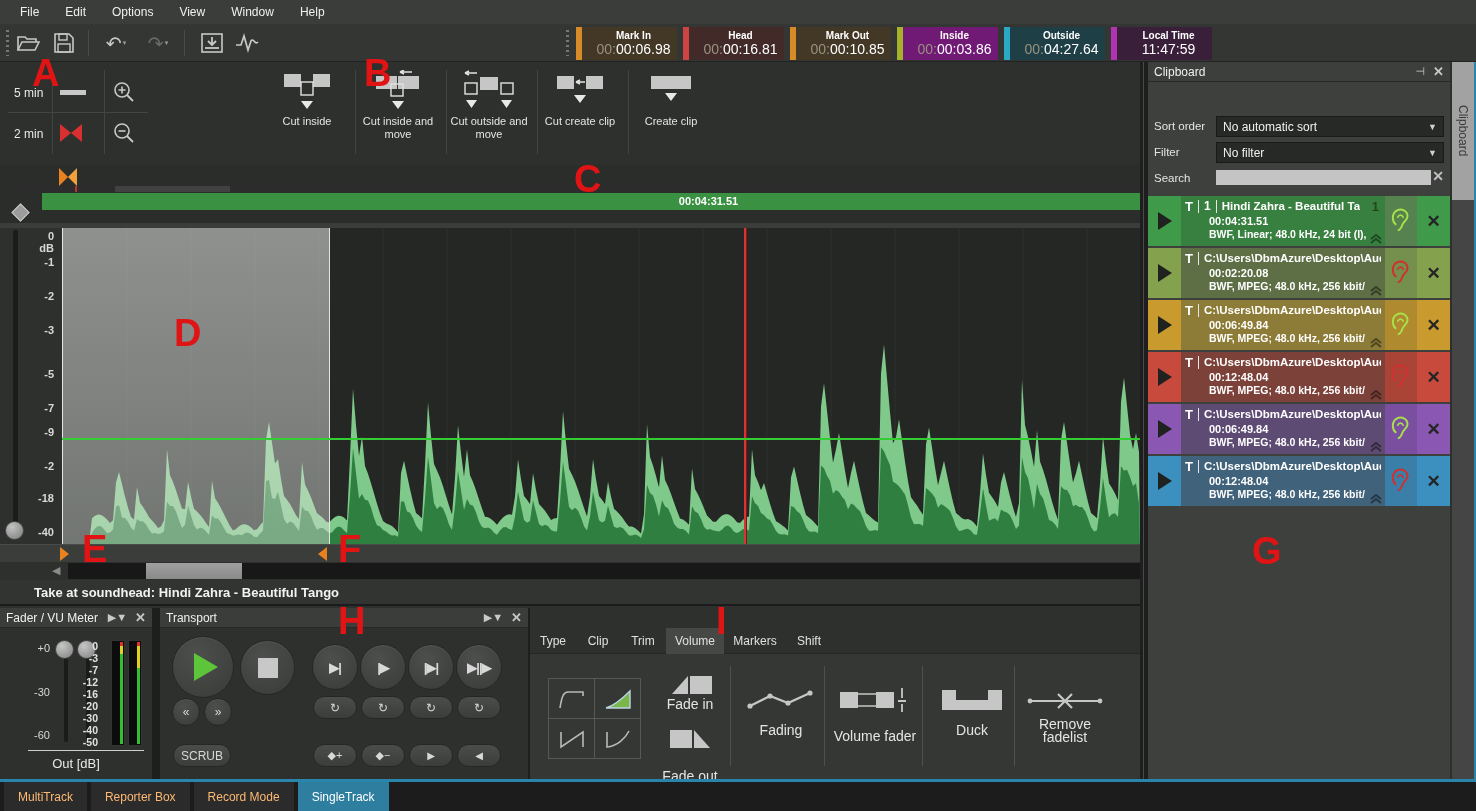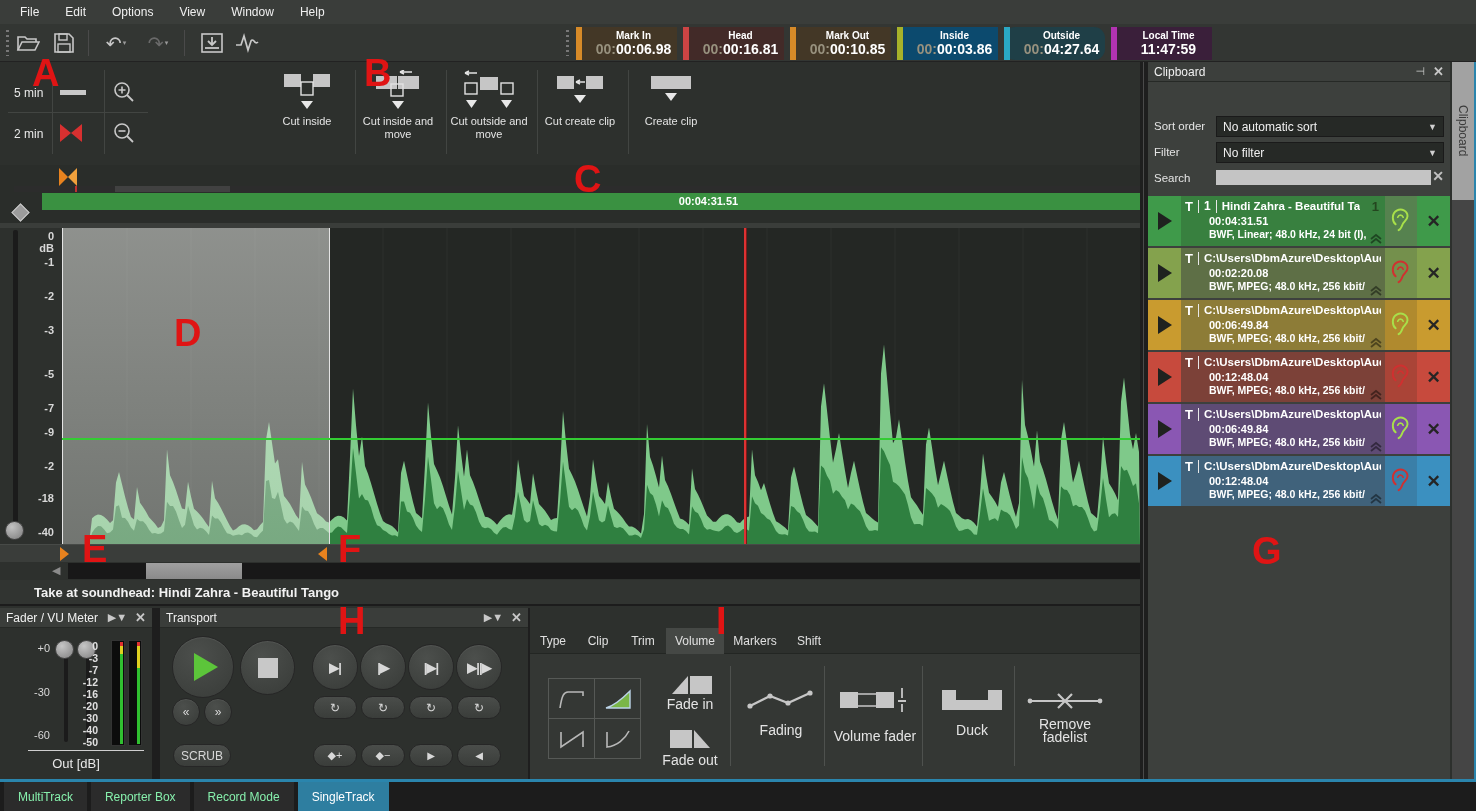--- a/index.html
+++ b/index.html
@@ -19,21 +19,21 @@
   .drag-dots { position:absolute; top:6px; width:3px; height:26px;
     background-image:repeating-linear-gradient(#777 0 2px, transparent 2px 5px); }
   .glyph { font-size:19px; line-height:1; }
   .dim { color:#6a6a6a; }
   .dd-arrow { font-size:7px; color:#9a9a9a; margin-left:1px; }
   
   .tc { position:absolute; top:3px; height:33px; width:101px; display:flex; }
   .tc-accent { width:6px; height:100%; }
   .tc-body { flex:1; display:flex; flex-direction:column; align-items:center; justify-content:center;padding-left:8px; }
   .tc-label { font-size:10px; font-weight:bold; color:#fff; line-height:12px; }
-  .tc-value { font-size:14px; font-weight:bold; color:#fff; line-height:15px; white-space:nowrap; }
+  .tc-value { font-size:14px; font-weight:normal; color:#fff; line-height:15px; white-space:nowrap; }
   .tc-pre { color:#97917e; }
   
   #edit-toolbar { left:0; top:62px; width:1140px; height:103px; background:#2d302d; }
   .etb-label { position:absolute; font-size:12px; color:#e8e8e8; }
   .grid-line { position:absolute; background:#424542; }
   .cut-btn { position:absolute; top:8px; width:90px; height:88px; display:flex; flex-direction:column; align-items:center; }
   .cut-btn .lbl { font-size:11px; color:#e4e4e4; text-align:center; line-height:13px; margin-top:3px; }
   
   #ruler-zone { left:0; top:165px; width:1140px; height:63px; background:#2a2d2a; }
   .bowtie-l { position:absolute; width:0; height:0; border-top:9px solid transparent; border-bottom:9px solid transparent; border-left:9px solid #e8821e; }
@@ -114,21 +114,21 @@
   .ci-ear { width:32px; display:flex; align-items:center; justify-content:center; }
   .ci-x { width:33px; display:flex; align-items:center; justify-content:center; font-size:17px; font-weight:bold; color:#252525; }
   
   #side-tab { left:1452px; top:62px; width:22px; height:138px; background:#a2a2a2; display:flex; align-items:center; justify-content:center; }
   #side-tab span { writing-mode:vertical-rl; font-size:12px; color:#3a3a3a; }
   #side-col { left:1452px; top:200px; width:22px; height:579px; background:#454545; }
   #right-edge { left:1474px; top:62px; width:2px; height:720px; background:#2a85ad; }
   
   #teal-line { left:0; top:779px; width:1476px; height:3px; background:#2a85ad; }
   #tabbar { left:0; top:782px; width:1476px; height:29px; background:#1c1c1c; display:flex; gap:4px; padding-left:4px; }
-  .bt-tab { height:29px; padding:0 14px; display:flex; align-items:center; font-size:12px; color:#86efac; background:#2b2b2b; }
+  .bt-tab { height:29px; padding:0 14px; display:flex; align-items:center; font-size:12px; color:#fdba74; background:#2b2b2b; }
   .bt-tab.active { background:#2e7ea0; color:#fff; }
   
   .ann { position:absolute; font-size:38px; font-weight:bold; color:#e01414; line-height:1; font-family:"Liberation Sans", sans-serif; z-index:50; }
   .divider-v { position:absolute; background:#1e1e1e; }
   svg { display:block; }
 </style>
 </head>
 <body>
 
 <div id="app">
@@ -195,28 +195,28 @@
         <span class="tc-value"><span class="tc-pre">00:</span><span>00:16.81</span></span>
         </div>
     </div>
     <div class="tc" style="left: 790px; background: rgb(67, 55, 38);">
       <div class="tc-accent" style="background: rgb(214, 138, 40);"></div>
       <div class="tc-body">
           <span class="tc-label">Mark Out</span>
         <span class="tc-value"><span class="tc-pre">00:</span><span>00:10.85</span></span>
         </div>
     </div>
-    <div class="tc" style="left: 897px; background: #0c4a6e;">
+    <div class="tc" style="left: 897px; background: #701a75;">
       <div class="tc-accent" style="background: rgb(166, 178, 42);"></div>
       <div class="tc-body">
           <span class="tc-label">Inside</span>
         <span class="tc-value"><span class="tc-pre">00:</span><span>00:03.86</span></span>
         </div>
     </div>
-    <div class="tc" style="left: 1004px; background: rgb(31, 63, 71); border-radius: 11px;">
+    <div class="tc" style="left: 1004px; background: rgb(31, 63, 71);">
       <div class="tc-accent" style="background: rgb(42, 168, 196);"></div>
       <div class="tc-body">
           <span class="tc-label">Outside</span>
         <span class="tc-value"><span class="tc-pre">00:</span><span>04:27.64</span></span>
         </div>
     </div>
     <div class="tc" style="left: 1111px; background: rgb(58, 31, 58);">
       <div class="tc-accent" style="background: rgb(178, 51, 178);"></div>
       <div class="tc-body">
           <span class="tc-label">Local Time</span>
@@ -490,21 +490,21 @@
           <path d="M14 24 L30 6 L30 24 Z" fill="#c6c6c6"></path>
             <rect x="32" y="6" width="22" height="18" fill="#c6c6c6"></rect>
         </svg>
         <div class="et-lbl" style="position:static;margin-top:2px;width:64px">Fade in</div>
       </div>
       <div class="abs" style="left:128px;top:70px">
         <svg width="64" height="26" viewBox="0 0 64 26">
           <rect x="12" y="6" width="22" height="18" fill="#c6c6c6"></rect>
             <path d="M36 6 L52 24 L36 24 Z" fill="#c6c6c6"></path>
         </svg>
-        <div class="et-lbl" style="position:static;margin-top:4px;width:64px">Fade out</div>
+        <div class="et-lbl" style="position:static;margin-top:20px;width:64px">Fade out</div>
       </div>
       <div class="et-sep" style="left:200px;top:12px;height:100px"></div>
       <div class="abs" style="left:212px;top:32px">
         <svg width="78" height="28" viewBox="0 0 78 28">
           <path d="M8 20 L28 10 L46 17 L68 7" fill="none" stroke="#c6c6c6" stroke-width="2.4" stroke-linecap="round"></path>
           <circle cx="8" cy="20" r="2.6" fill="#c6c6c6"></circle>
             <circle cx="28" cy="10" r="2.6" fill="#c6c6c6"></circle>
           <circle cx="46" cy="17" r="2.6" fill="#c6c6c6"></circle>
             <circle cx="68" cy="7" r="2.6" fill="#c6c6c6"></circle>
         </svg>

